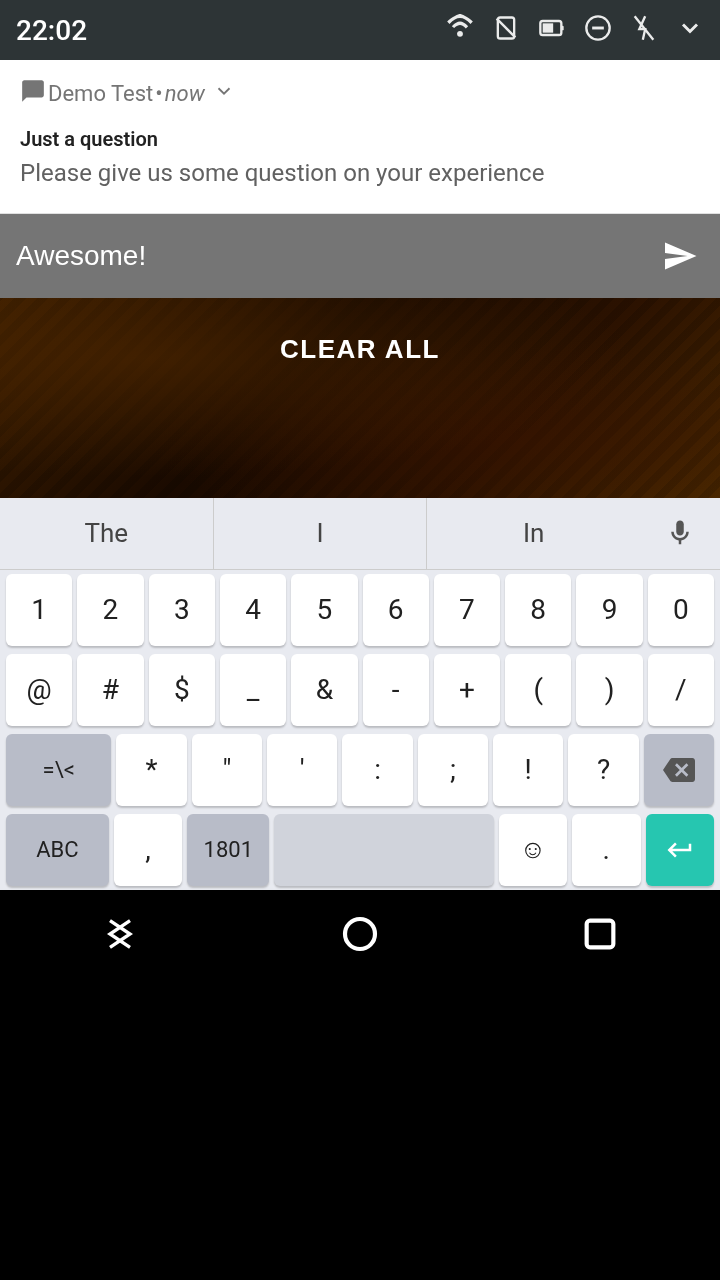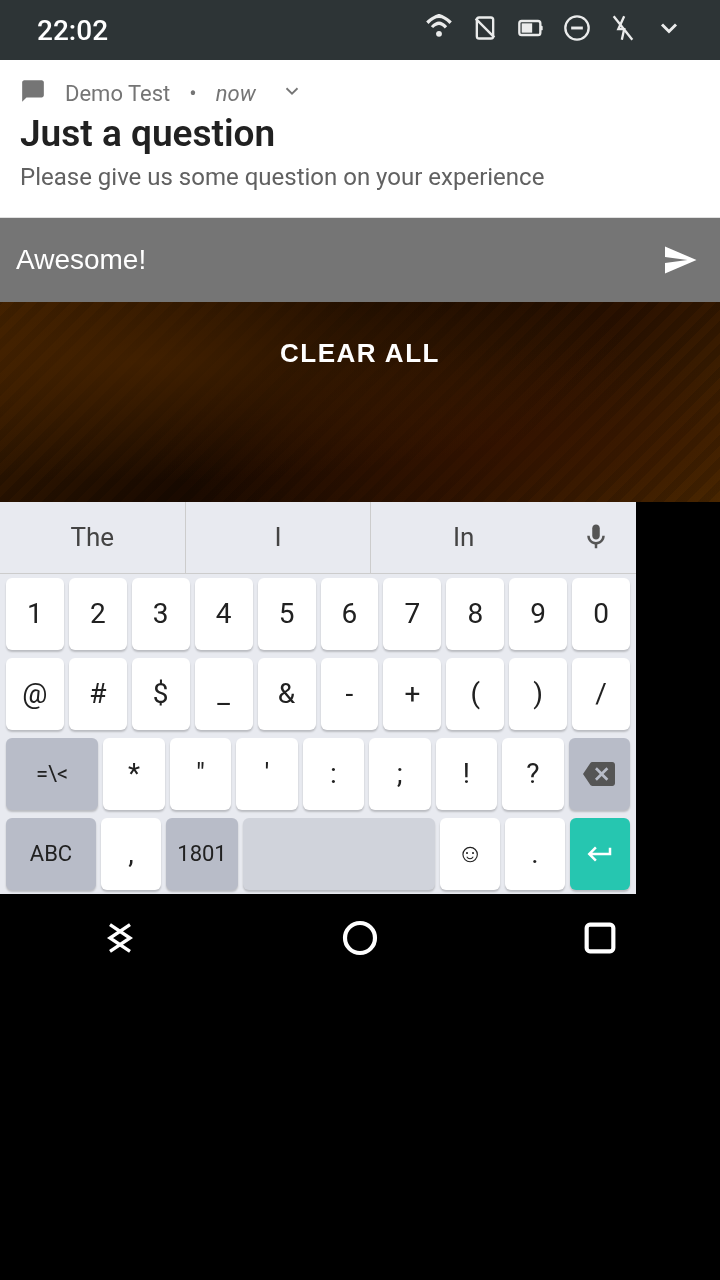--- a/index.html
+++ b/index.html
@@ -11,21 +11,21 @@
       background: #000;
       overflow: hidden;
     }
 
     
     .status-bar {
       background: #2d3436;
       height: 60px;
       display: flex;
       align-items: center;
-      padding: 0 37px;
+      padding: 0 16px;
       justify-content: space-between;
     }
     .status-time {
       color: #fff;
       font-size: 28px;
       font-weight: 500;
     }
     .status-icons {
       display: flex;
       gap: 18px;
@@ -44,22 +44,22 @@
 
     
     .notification-card {
       background: #fff;
       padding: 18px 20px 22px 20px;
       border-bottom: 1px solid #e0e0e0;
     }
     .notif-header {
       display: flex;
       align-items: center;
-      gap: 19px;
-      margin-bottom: 4px;
+      gap: 2px;
+      margin-bottom: 19px;
     }
     .notif-icon {
       color: #757575;
     }
     .notif-app-name {
       color: #757575;
       font-size: 22px;
     }
     .notif-dot {
       color: #757575;
@@ -69,21 +69,21 @@
       color: #757575;
       font-size: 22px;
       font-style: italic;
     }
     .notif-expand {
       color: #757575;
       font-size: 20px;
       margin-left: 6px;
     }
     .notif-title {
-      font-size: 37px;
+      font-size: 20px;
       font-weight: 600;
       color: #212121;
       margin-bottom: 6px;
     }
     .notif-body {
       font-size: 24px;
       color: #616161;
       line-height: 1.4;
     }
 
@@ -165,21 +165,21 @@
       letter-spacing: 1.5px;
       padding: 20px 28px;
       text-transform: uppercase;
       align-self: flex-start;
       margin-top: 16px;
     }
 
     
     .keyboard {
       background: #e8eaf0;
-      width: 636px;
+      width: 720px;
     }
 
     
     .keyboard-suggestions {
       display: flex;
       align-items: center;
       background: #e8eaf0;
       height: 72px;
       border-bottom: 1px solid #ccc;
     }

